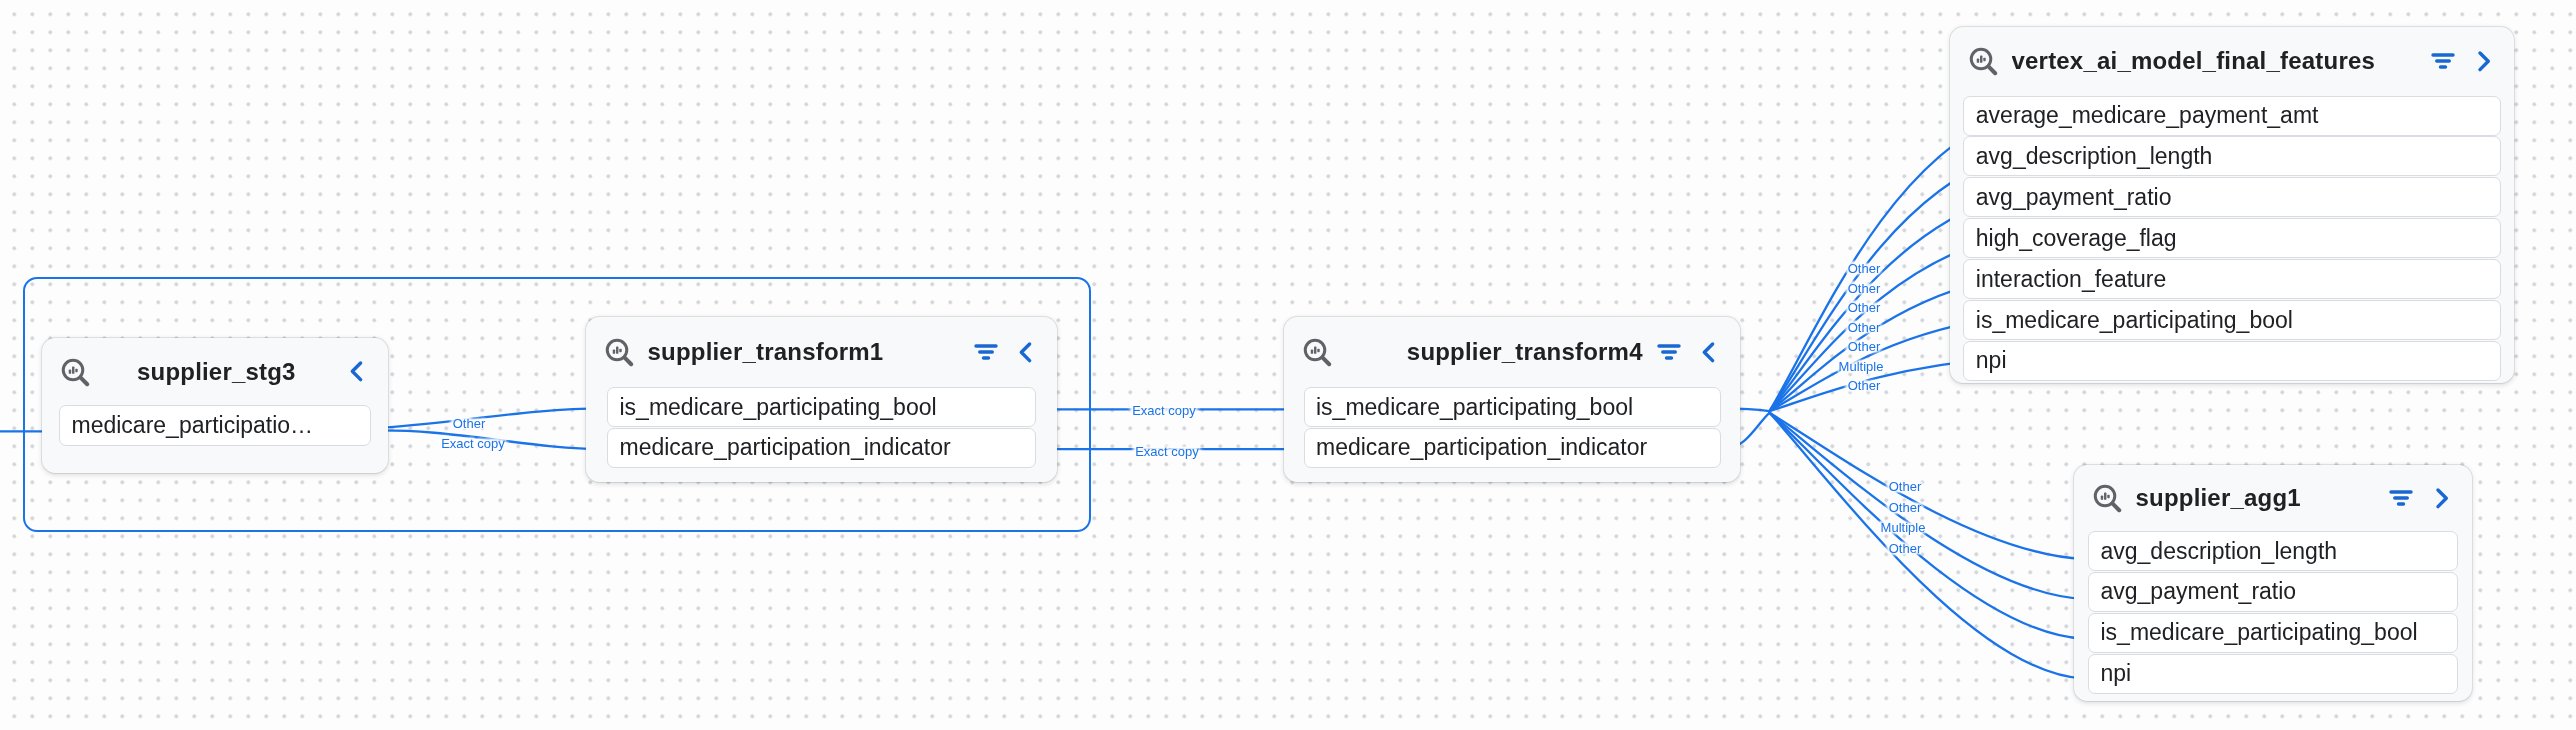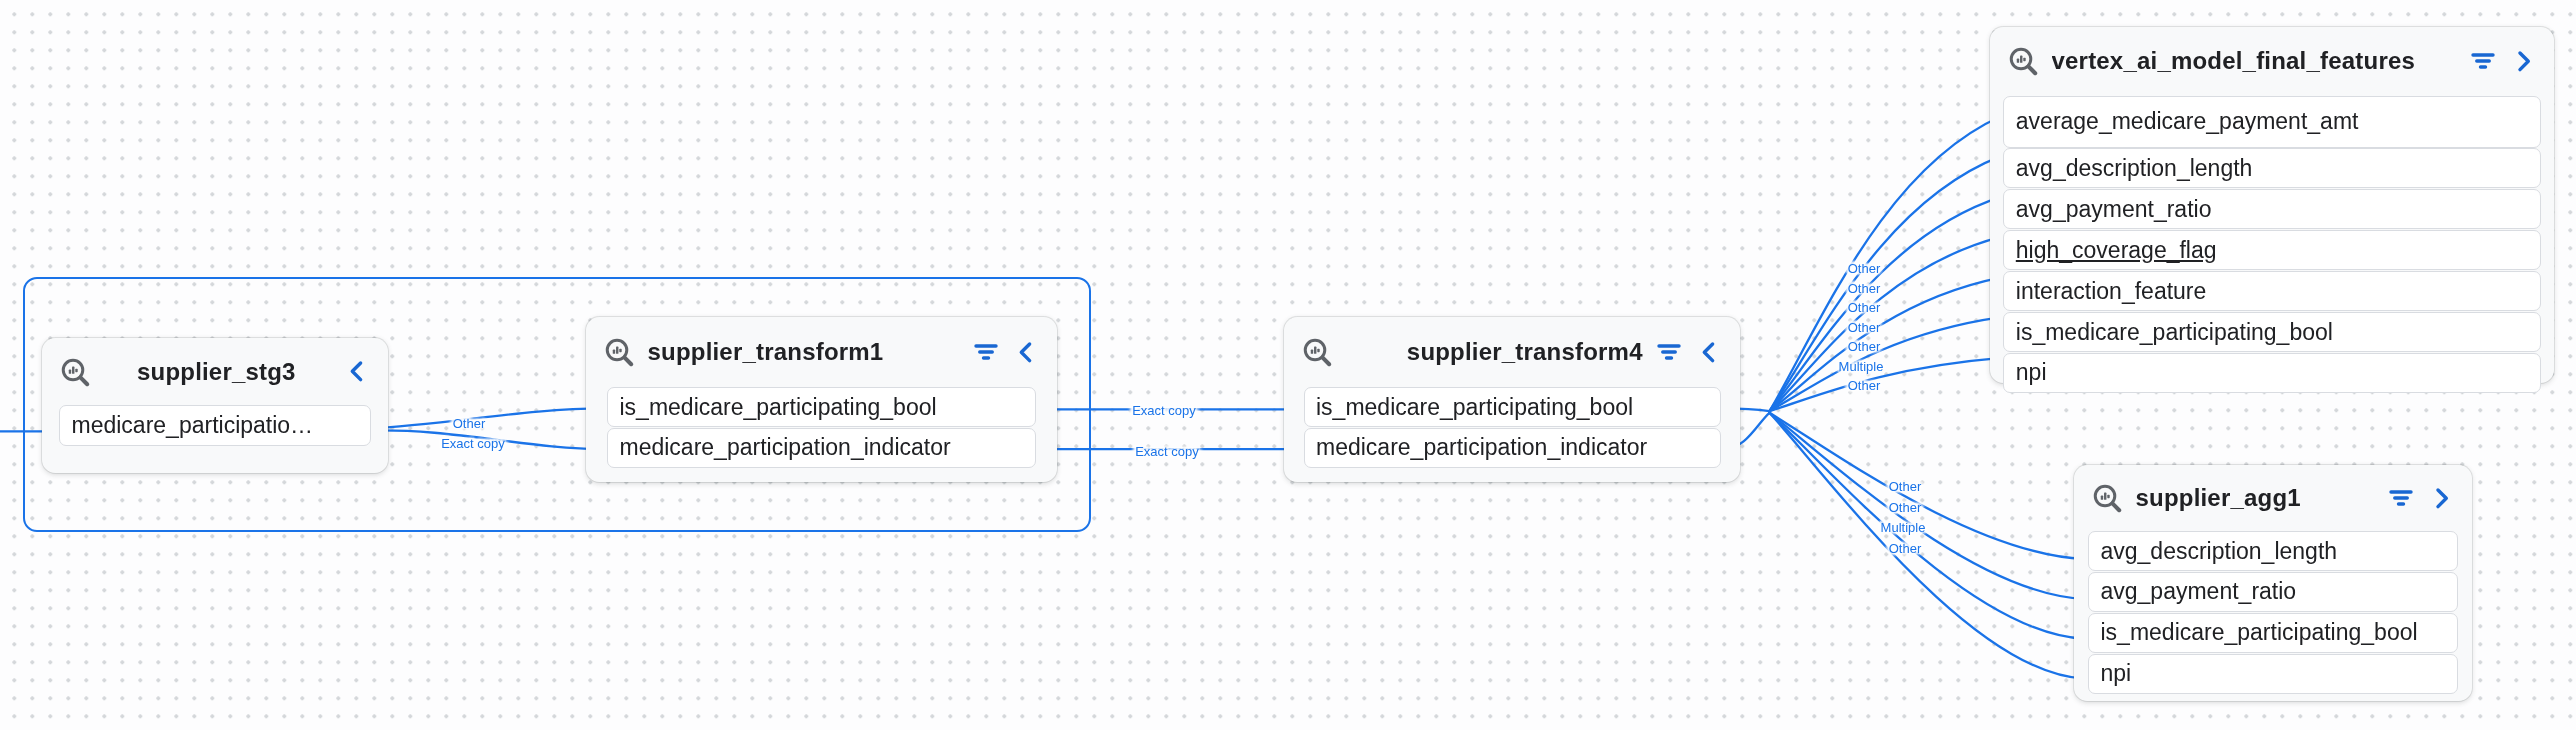--- a/index.html
+++ b/index.html
@@ -144,21 +144,21 @@
           <svg width="26.6" height="26.6" viewBox="0 0 24 24">
             <polyline points="15,4.5 7.5,12 15,19.5" fill="none" stroke="#1967d2" stroke-width="3.1" stroke-linecap="round" stroke-linejoin="round"></polyline>
           </svg>
         </button>
       </div>
       <div class="rows" style="top: 70px; padding: 0px 19.5px;">
         <div class="field-row" style="height: 40px;">is_medicare_participating_bool</div>
         <div class="field-row" style="height: 40px;">medicare_participation_indicator</div>
       </div>
     </div>
-    <div class="node" style="left: 1990px; top: 26.6px; width: 564px; height: 356px;">
+    <div class="node" style="left: 1950px; top: 26.6px; width: 564px; height: 356px;">
       <div class="node-header" style="height: 69px;">
         <span class="icon-btn">
           <svg width="34" height="34" viewBox="0 0 24 24">
             <circle cx="10.6" cy="10.6" r="6.9" fill="none" stroke="#5f6368" stroke-width="2.1"></circle>
             <line x1="15.8" y1="15.8" x2="20.6" y2="20.6" stroke="#5f6368" stroke-width="2.9" stroke-linecap="round"></line>
             <rect x="7.6" y="10.2" width="1.7" height="3.1" rx=".5" fill="#5f6368"></rect>
             <rect x="9.9" y="8.2" width="1.7" height="5.1" rx=".5" fill="#5f6368"></rect>
             <rect x="12.2" y="9.7" width="1.7" height="2.4" rx=".5" fill="#5f6368"></rect>
           </svg>
         </span>
@@ -170,24 +170,24 @@
             <line x1="10" y1="16.8" x2="14" y2="16.8" stroke="#1967d2" stroke-width="2.7" stroke-linecap="round"></line>
           </svg>
         </button>
         <button class="icon-btn">
           <svg width="26.6" height="26.6" viewBox="0 0 24 24">
             <polyline points="9,4.5 16.5,12 9,19.5" fill="none" stroke="#1967d2" stroke-width="3.1" stroke-linecap="round" stroke-linejoin="round"></polyline>
           </svg>
         </button>
       </div>
       <div class="rows" style="top: 69px; padding: 0px 13.3px;">
-        <div class="field-row" style="height: 52px;">average_medicare_payment_amt</div>
+        <div class="field-row" style="height: 40px;">average_medicare_payment_amt</div>
         <div class="field-row" style="height: 40px;">avg_description_length</div>
         <div class="field-row" style="height: 40px;">avg_payment_ratio</div>
-        <div class="field-row" style="height: 40px; text-decoration: underline;">high_coverage_flag</div>
+        <div class="field-row" style="height: 40px;">high_coverage_flag</div>
         <div class="field-row" style="height: 40px; text-align: center;">interaction_feature</div>
         <div class="field-row" style="height: 40px;">is_medicare_participating_bool</div>
         <div class="field-row" style="height: 40px;">npi</div>
       </div>
     </div>
     <div class="node" style="left: 2074px; top: 465px; width: 398px; height: 236px;">
       <div class="node-header" style="height: 66px;">
         <span class="icon-btn">
           <svg width="34" height="34" viewBox="0 0 24 24">
             <circle cx="10.6" cy="10.6" r="6.9" fill="none" stroke="#5f6368" stroke-width="2.1"></circle>

